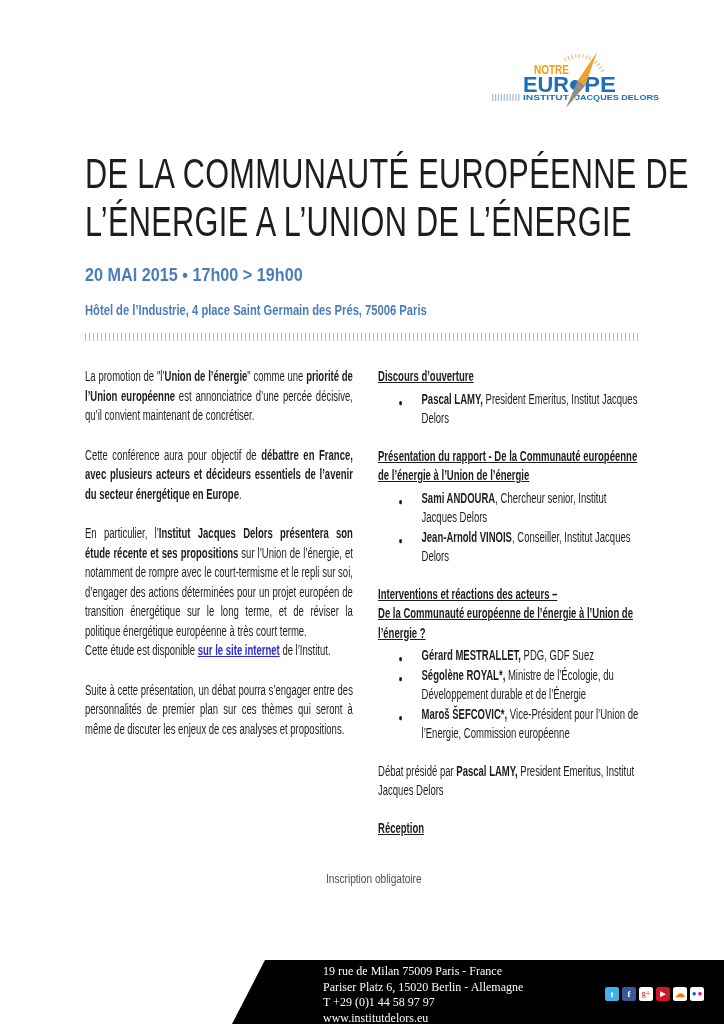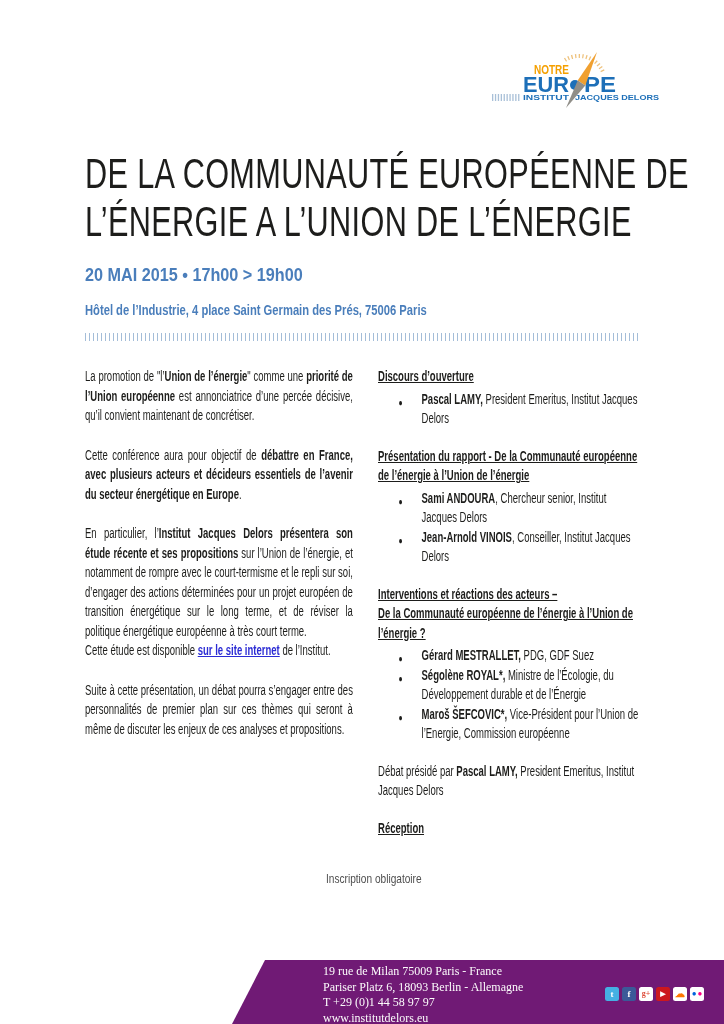--- a/index.html
+++ b/index.html
@@ -42,21 +42,21 @@
   .col-right li{position:relative;padding-left:64px;margin:0;}
   .col-right li::before{content:"\25CF";position:absolute;left:30px;top:3px;font-size:10px;}
   .chair{margin:0 0 18px 0;}
 
   
   .inscription{position:absolute;left:0;top:871px;width:724px;display:flex;justify-content:center;
                font-size:13.5px;color:#4f4f4f;margin-left:12px;}
   .inscription>span{transform:scaleX(.75);}
 
   
-  .footer{position:absolute;left:232px;right:0;bottom:0;height:64px;background:#701a75;
+  .footer{position:absolute;left:232px;right:0;bottom:0;height:64px;background:#000000;
           clip-path:polygon(33px 0,100% 0,100% 100%,0 100%);}
   .footer-text{position:absolute;left:91px;top:4px;font-family:"Liberation Serif",serif;
                font-size:12px;line-height:15.5px;color:#fcfcfc;}
   .footer-text a{color:#fcfcfc;text-decoration:none;display:block;cursor:pointer;}
   .social{position:absolute;right:20px;top:27px;display:flex;gap:3px;}
   .ic{width:14px;height:14px;border-radius:2.5px;display:flex;align-items:center;
       justify-content:center;font-size:9px;font-weight:bold;cursor:pointer;
       font-family:"Liberation Serif",serif;line-height:1;}
   .ic-tw{background:#45b0e3;color:#ffffff;}
   .ic-fb{background:#3b5998;color:#ffffff;font-family:"Liberation Serif",serif;}
@@ -131,21 +131,21 @@
     </div>
   </div>
 
   <div class="inscription">
     <span>Inscription obligatoire</span>
   </div>
 
   <div class="footer">
     <div class="footer-text">
       <div>19 rue de Milan 75009 Paris - France</div>
-      <div>Pariser Platz 6, 18093 Berlin - Allemagne</div>
+      <div>Pariser Platz 6, 15020 Berlin - Allemagne</div>
       <div>T +29 (0)1 44 58 97 97</div>
       <a href="#">www.institutdelors.eu</a>
     </div>
     <div class="social">
       <span class="ic ic-tw">t</span>
       <span class="ic ic-fb">f</span>
       <span class="ic ic-gp">g+</span>
       <span class="ic ic-yt">▶</span>
       <span class="ic ic-sc">☁</span>
       <span class="ic ic-fl">

